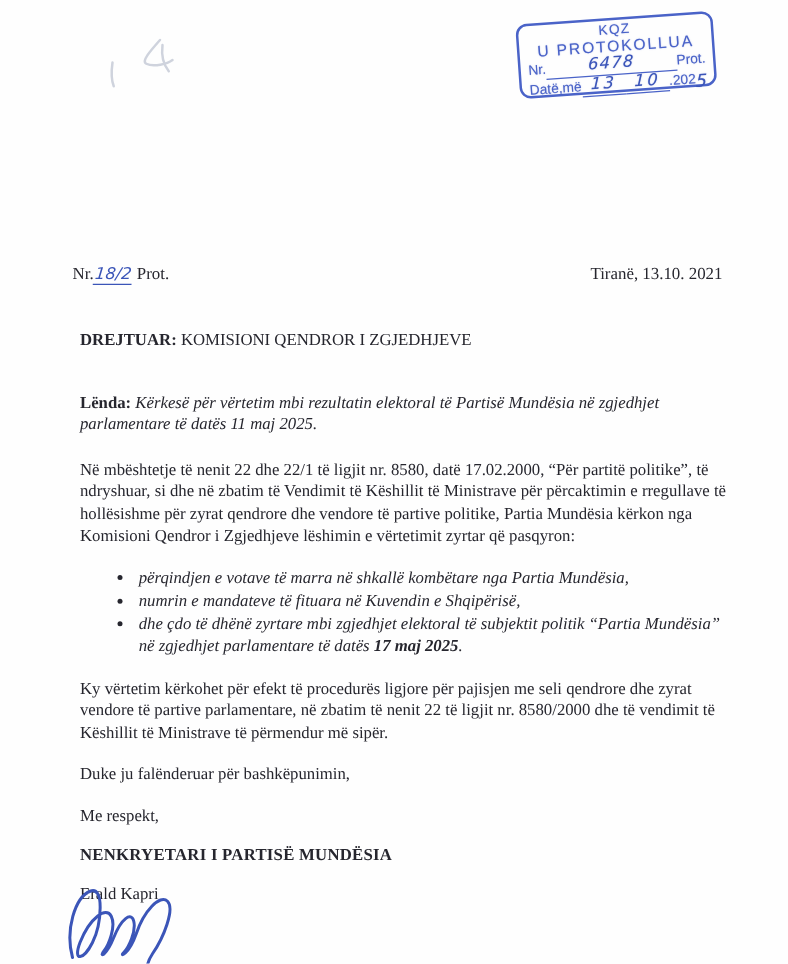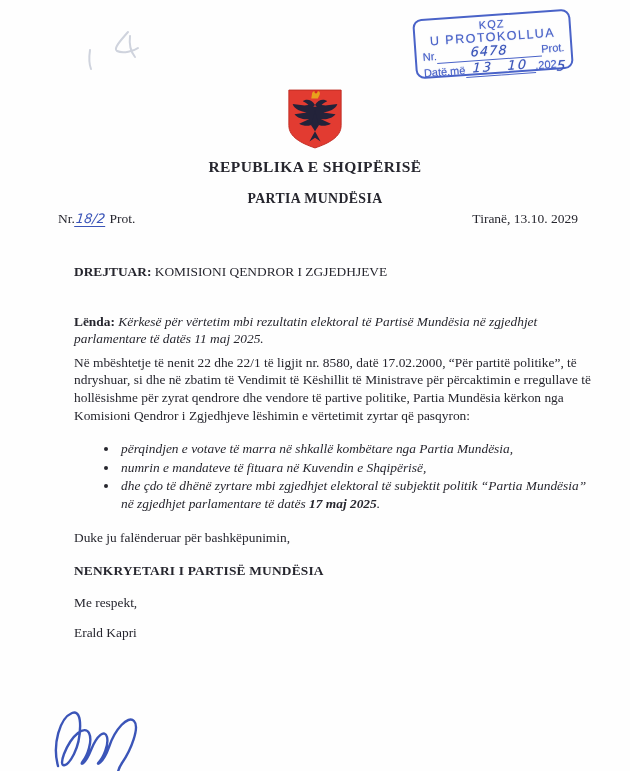--- a/index.html
+++ b/index.html
@@ -75,30 +75,30 @@
   .nr-hand {
     color: #3b55b8;
     border-bottom: 1px solid #3b55b8;
     font-size: 13px;
     padding: 0 1px;
   }
 
   
   .body {
     position: absolute;
-    top: 263px; left: 74px;
+    top: 263px; left: 64px;
     width: 522px;
     font-size: 13.4px;
     line-height: 17.6px;
   }
   .b { font-weight: bold; }
   .i { font-style: italic; }
   .para { margin-bottom: 16px; }
   .addressed { margin-bottom: 32px; }
-  .subject { margin-bottom: 6px; }
+  .subject { margin-bottom: 19px; }
   .salutation { margin-bottom: 10px; }
   ul.bullets {
     margin: 0 0 16px 0;
     padding-left: 45px;
     font-style: italic;
   }
   ul.bullets li { margin-bottom: 1px; padding-left: 2px; }
   .thanks { }
   .closing { margin-bottom: 13px; }
   .signer-title { font-weight: bold; margin-bottom: 14px; letter-spacing: 0.2px; }
@@ -132,41 +132,27 @@
     </div>
     <div class="s-row">
       <span>Datë,më</span>
       <span class="s-blank"><span class="hand s-date">13</span></span>
       <span class="s-blank"><span class="hand s-date">10</span></span>
       <span>.202</span>
       <span class="hand s-yr5">5</span>
     </div>
   </div>
 
-  <div class="header-block">
-    <svg class="emblem" viewBox="0 0 60 66">
-      <path d="M2,2 H58 V40 C58,52 45,59 30,64 C15,59 2,52 2,40 Z" fill="#e23b31" stroke="#bf2a21" stroke-width="1"></path>
-      <path d="M27,5 c1,-2 4,-3 5,-1 c2,-2 4,0 3,3 l-2,4 h-7 z" fill="#e8a11c"></path>
-      <circle cx="31" cy="4" r="1.6" fill="#d92c22"></circle>
-      <path d="M30,18 C27,12 20,11 17,14 c2,1 4,2 6,4 c-3,0 -5,1 -6,3 l9,1 Z" fill="#23233a"></path>
-      <path d="M30,18 C33,12 40,11 43,14 c-2,1 -4,2 -6,4 c3,0 5,1 6,3 l-9,1 Z" fill="#23233a"></path>
-      <path d="M30,20 L6,17 C8,23 15,25 21,26 L8,28 C12,33 19,34 24,33 L13,38 C18,41 25,41 28,38 L30,46 L32,38 C35,41 42,41 47,38 L36,33 C41,34 48,33 52,28 L39,26 C45,25 52,23 54,17 L30,20 Z" fill="#23233a"></path>
-      <path d="M30,24 L26,40 L30,46 L34,40 Z" fill="#23233a"></path>
-      <path d="M30,46 L24,57 L30,53 L36,57 Z" fill="#23233a"></path>
-    </svg>
-    <div class="title-republic">REPUBLIKA E SHQIPËRISË</div>
-    <div class="title-party">PARTIA MUNDËSIA</div>
-  </div>
 
   <div class="meta-row">
     <div>
       <span>Nr.</span><span class="hand nr-hand">18/2</span>
       <span>Prot.</span>
     </div>
-    <div>Tiranë, 13.10. 2029</div>
+    <div>Tiranë, 13.10. 2021</div>
   </div>
 
   <div class="body">
 
     <div class="para addressed">
       <span class="b">DREJTUAR:</span>
       <span>KOMISIONI QENDROR I ZGJEDHJEVE</span>
     </div>
 
     <div class="para subject">
@@ -176,26 +162,27 @@
 
 
     <div class="para">Në mbështetje të nenit 22 dhe 22/1 të ligjit nr. 8580, datë 17.02.2000, “Për partitë politike”, të ndryshuar, si dhe në zbatim të Vendimit të Këshillit të Ministrave për përcaktimin e rregullave të hollësishme për zyrat qendrore dhe vendore të partive politike, Partia Mundësia kërkon nga Komisioni Qendror i Zgjedhjeve lëshimin e vërtetimit zyrtar që pasqyron:</div>
 
     <ul class="bullets">
       <li><span>përqindjen e votave të marra në shkallë kombëtare nga Partia Mundësia,</span></li>
       <li><span>numrin e mandateve të fituara në Kuvendin e Shqipërisë,</span></li>
       <li><span>dhe çdo të dhënë zyrtare mbi zgjedhjet elektoral të subjektit politik “Partia Mundësia” në zgjedhjet parlamentare të datës </span><span class="b">17 maj 2025</span><span>.</span></li>
     </ul>
 
+    <div class="para">Ky vërtetim kërkohet për efekt të procedurës ligjore për pajisjen me seli qendrore dhe zyrat vendore të partive parlamentare, në zbatim të nenit 22 të ligjit nr. 8580/2000 dhe të vendimit të Këshillit të Ministrave të përmendur më sipër.</div>
 
     <div class="para thanks">Duke ju falënderuar për bashkëpunimin,</div>
 
+    <div class="para closing">Me respekt,</div>
+
     <div class="para signer-title">NENKRYETARI I PARTISË MUNDËSIA</div>
-
-    <div class="para closing">Me respekt,</div>
 
     <div class="para signer-name">Erald Kapri</div>
   </div>
 
   <svg class="signature" viewBox="0 0 160 95">
     <path d="M10,68 C4,46 12,20 24,15 C36,10 33,42 26,56 C19,70 10,72 16,56 C24,36 37,27 41,35 C45,43 39,58 35,63 C31,68 37,67 43,52 C49,37 57,31 59,39 C61,47 55,60 51,64 C47,68 55,66 61,49 C67,31 80,17 86,23 C92,29 83,52 74,65 C66,77 70,84 76,95" fill="none" stroke="#3b55b8" stroke-width="2.4" stroke-linecap="round" stroke-linejoin="round"></path>
   </svg>
 
 </div>
 

